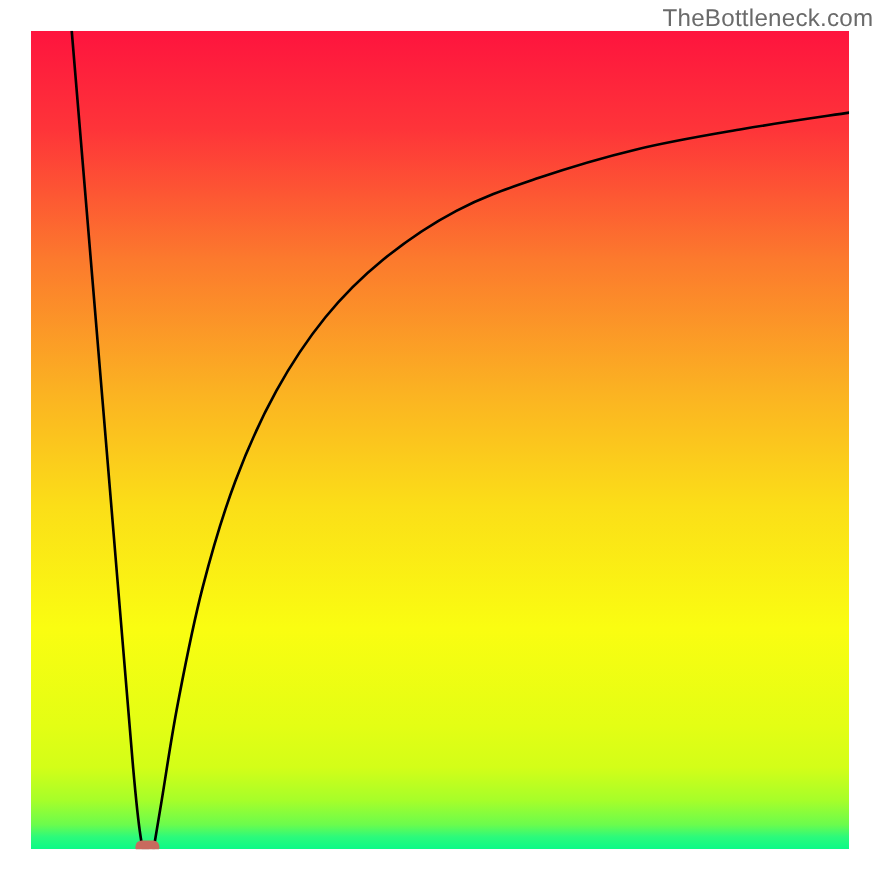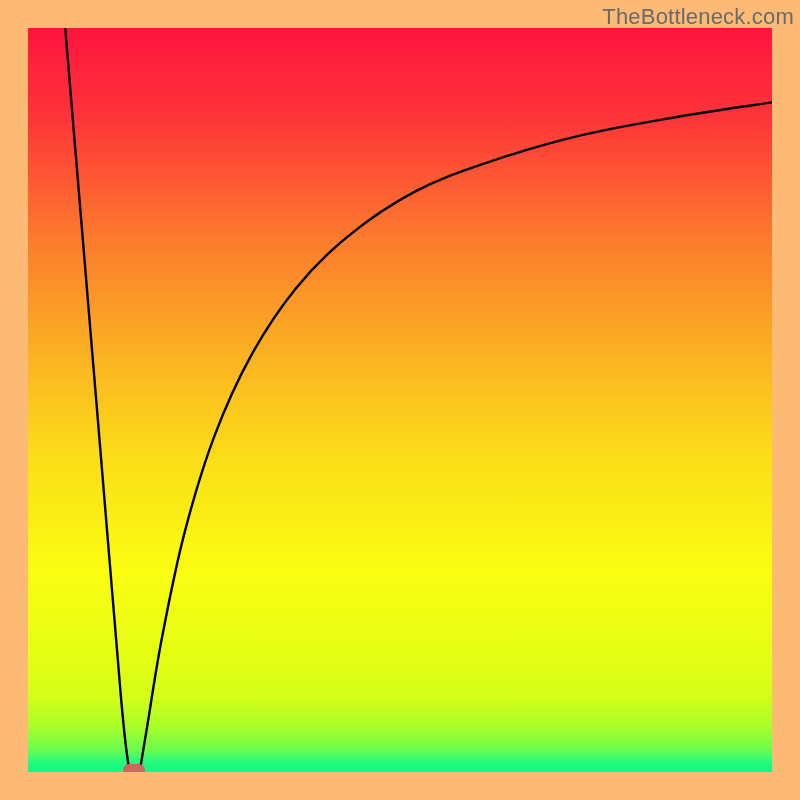--- a/index.html
+++ b/index.html
@@ -7,21 +7,21 @@
     padding: 0;
     width: 800px;
     height: 800px;
     background: #000;
     overflow: hidden;
   }
   .chart-container {
     position: relative;
     width: 800px;
     height: 800px;
-    background: #fdba74;
+    background: #ffffff;
   }
   .plot-area {
     position: absolute;
     left: 28px;
     top: 28px;
     width: 744px;
     height: 744px;
     overflow: hidden;
   }
   .gradient-bg {

